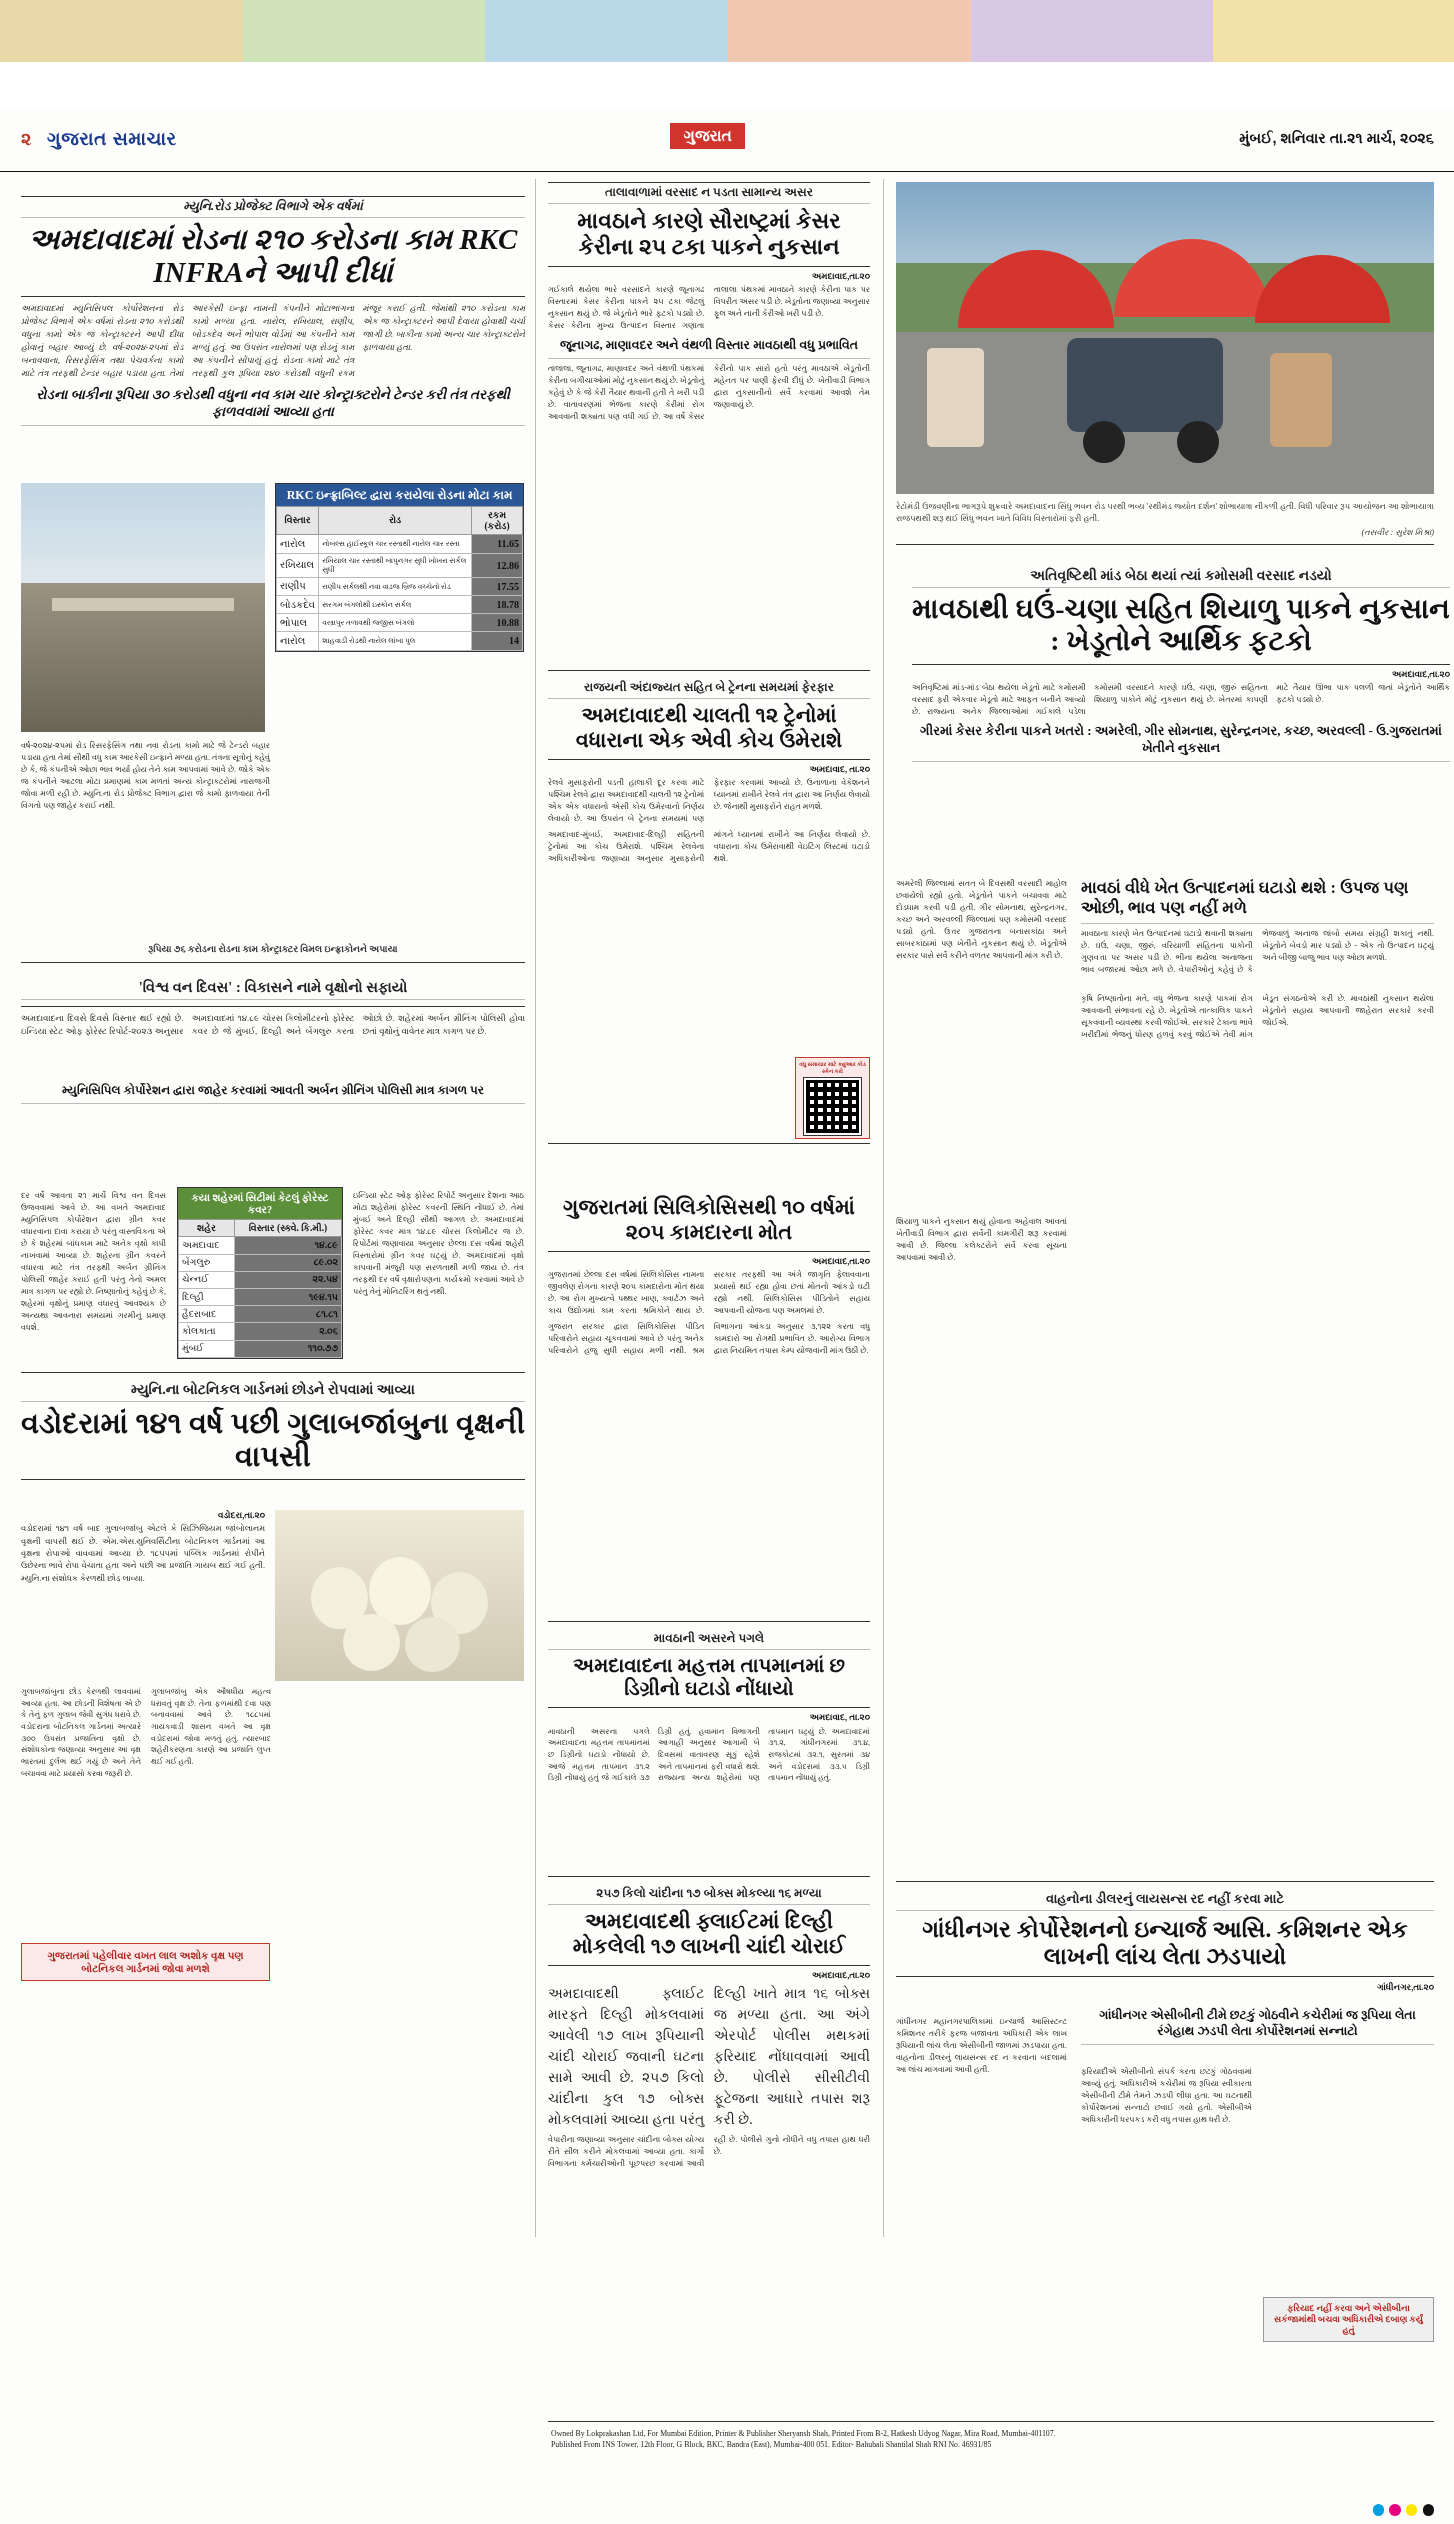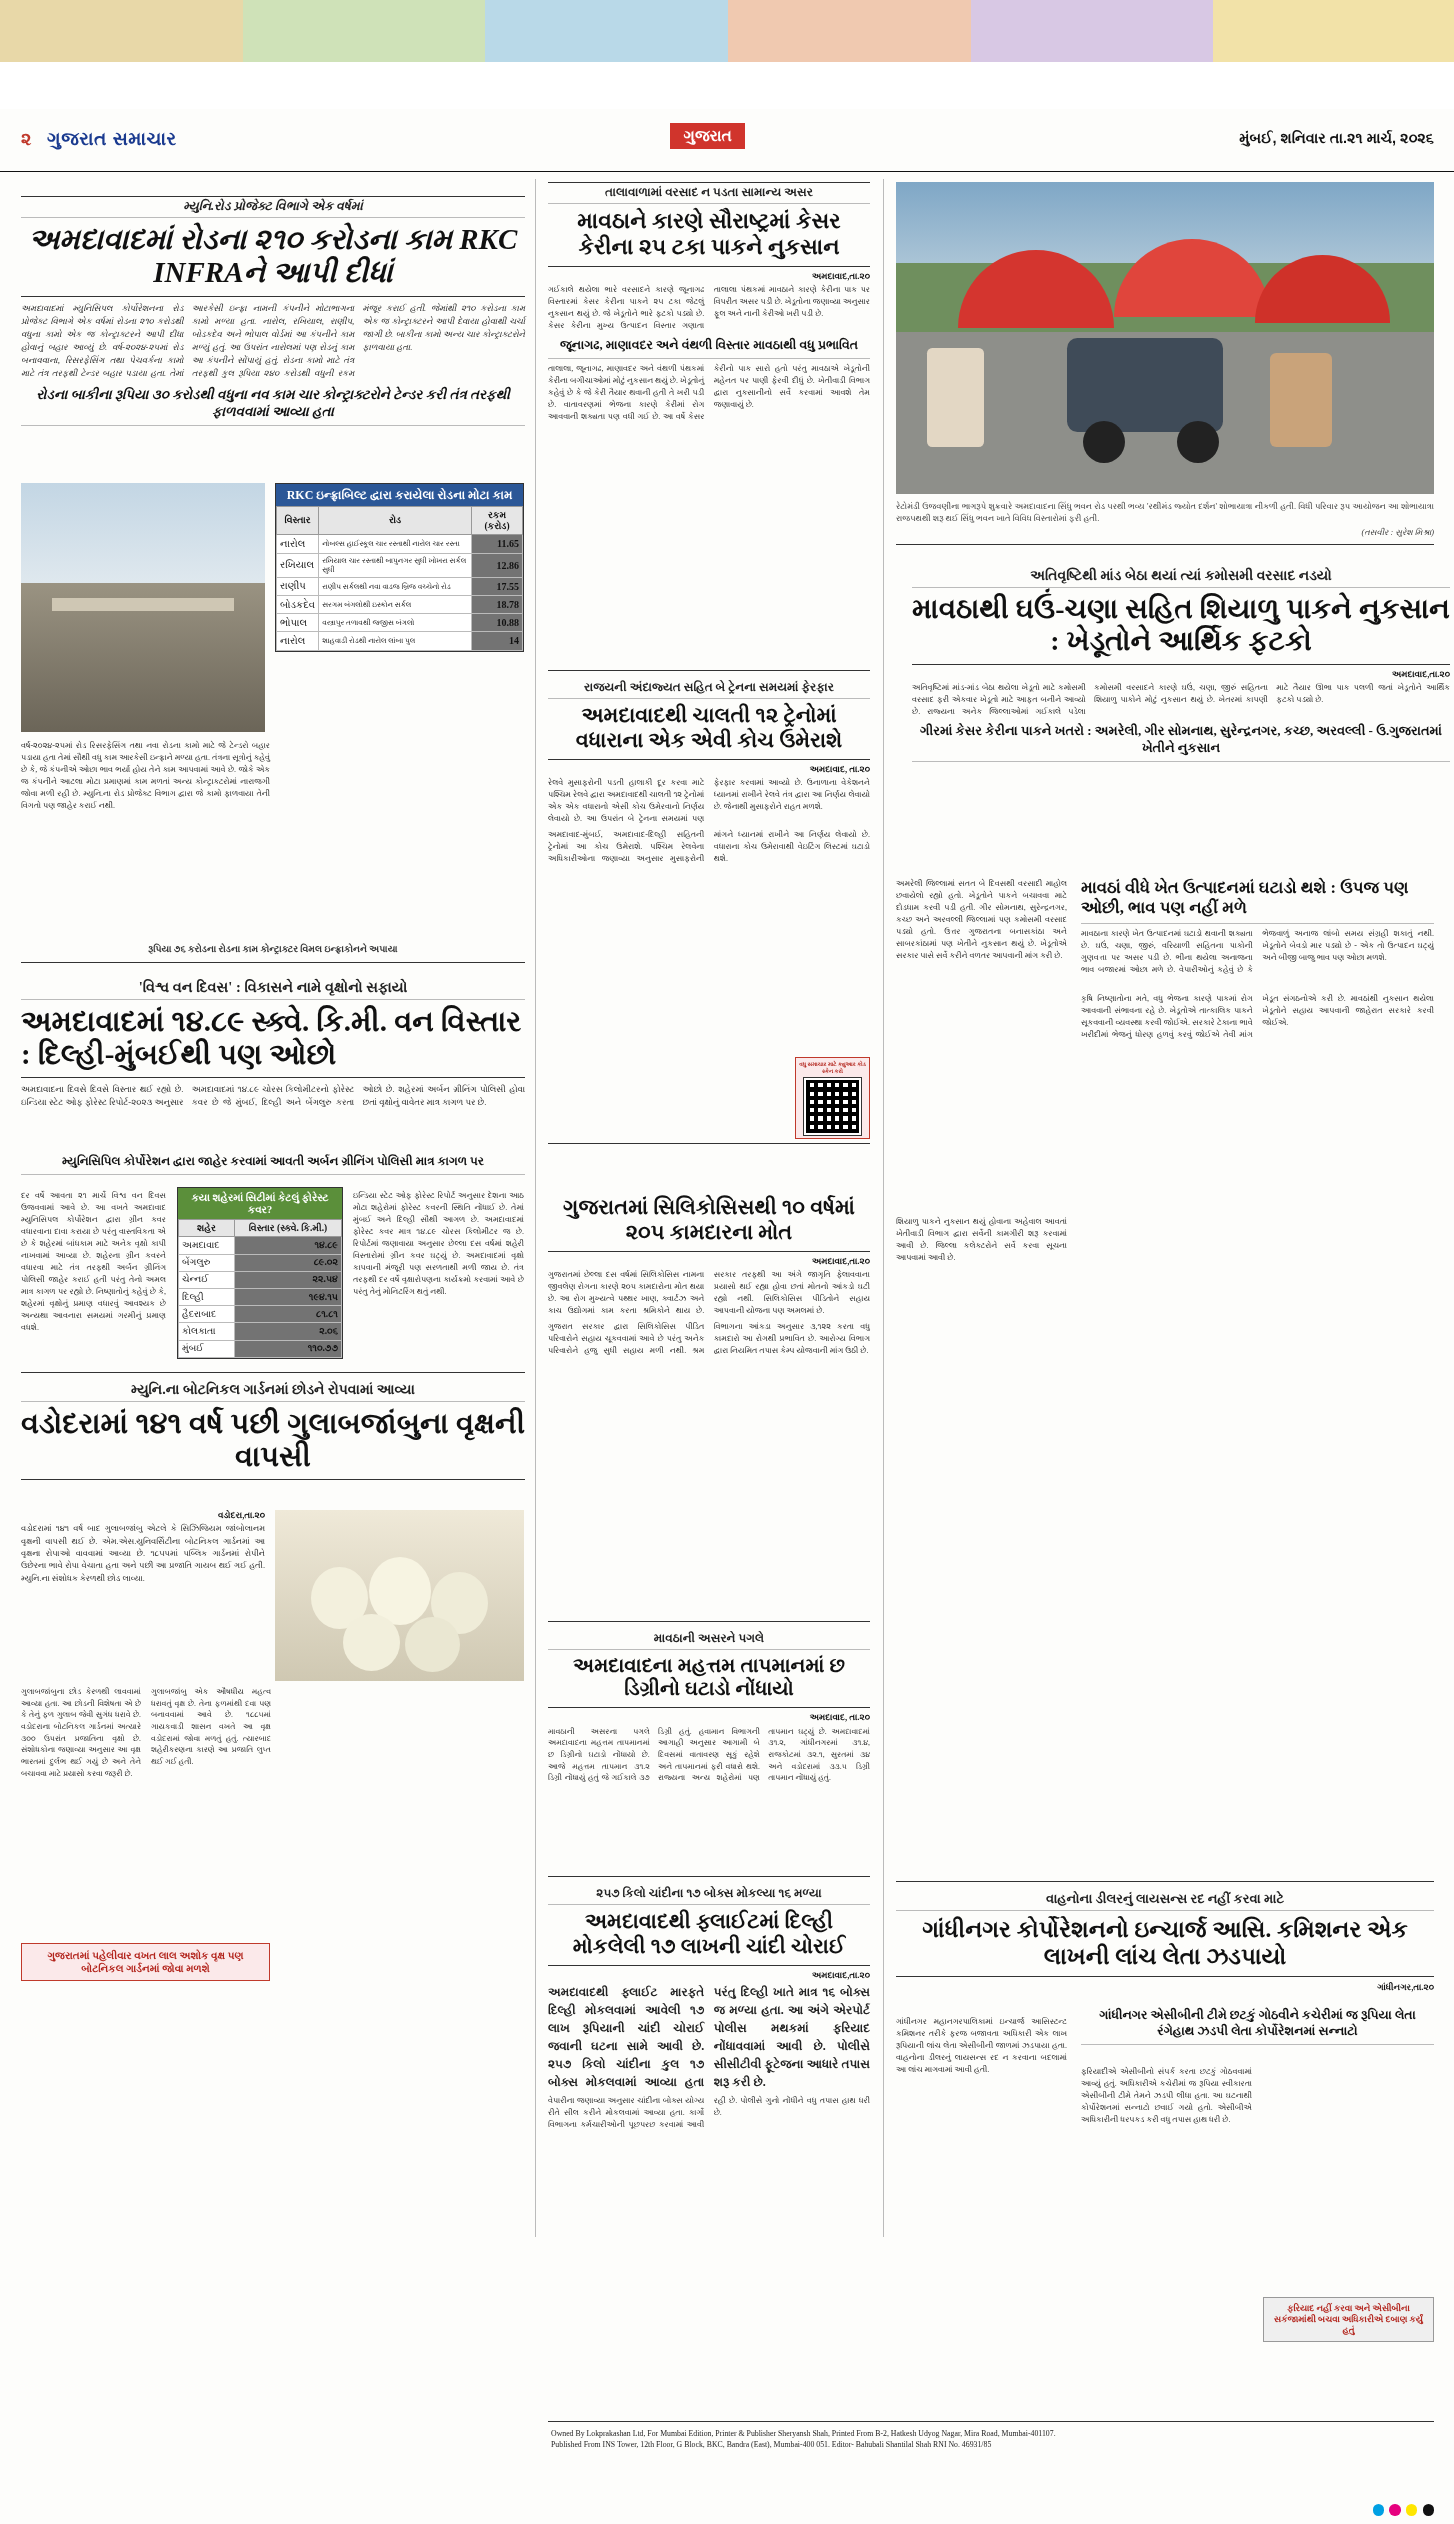--- a/index.html
+++ b/index.html
@@ -219,21 +219,20 @@
   </div>
 
   <div class="col" style="left:21px; top:943px; width:504px;">
     <div class="caption" style="text-align:center;font-weight:bold;font-size:9.4px;">રૂપિયા ૭૬ કરોડના રોડના કામ કોન્ટ્રાક્ટર વિમલ ઇન્ફ્રાકોનને અપાયા</div>
     <div class="rule-h" style="position:relative; width:504px; margin-top:5.2px;"></div>
   </div>
 
   <div class="col" style="left:21px; top:977px; width:504px;">
     <div class="kicker" style="font-size:14.5px;">'વિશ્વ વન દિવસ' : વિકાસને નામે વૃક્ષોનો સફાયો</div>
     <div class="rule-thin" style="position:relative; width:504px;"></div>
-    <div class="hl hl-lg" style="margin-top:5.2px; text-align:left;">અમદાવાદમાં ૧૪.૮૯ સ્ક્વે. કિ.મી. વન વિસ્તાર : દિલ્હી-મુંબઈથી  પણ ઓછો</div>
     <div class="rule-h" style="position:relative; width:504px; margin-top:6.2px;"></div>
     <div class="body-text cols3" style="margin-top:5.2px; height:62px;">અમદાવાદના દિવસે દિવસે વિસ્તાર થઈ રહ્યો છે. ઇન્ડિયા સ્ટેટ ઓફ ફોરેસ્ટ રિપોર્ટ-૨૦૨૩ અનુસાર અમદાવાદમાં ૧૪.૮૯ ચોરસ કિલોમીટરનો ફોરેસ્ટ કવર છે જે મુંબઈ, દિલ્હી અને બેંગલુરુ કરતા ઓછો છે. શહેરમાં અર્બન ગ્રીનિંગ પોલિસી હોવા છતાં વૃક્ષોનું વાવેતર માત્ર કાગળ પર છે.</div>
     <div class="sub" style="margin-top:9px; font-size:12px;">મ્યુનિસિપિલ કોર્પોરેશન દ્વારા જાહેર કરવામાં આવતી અર્બન ગ્રીનિંગ પોલિસી માત્ર કાગળ પર</div>
     <div class="rule-thin" style="position:relative; width:504px; margin-top:4.2px;"></div>
   </div>
 
   <div class="col" style="left:21px; top:1190px; width:145px;">
     <div class="body-text" style="font-size:8px;">દર વર્ષે આવતા ૨૧ માર્ચે વિશ્વ વન દિવસ ઉજવવામાં આવે છે. આ વખતે અમદાવાદ મ્યુનિસિપલ કોર્પોરેશન દ્વારા ગ્રીન કવર વધારવાના દાવા કરાયા છે પરંતુ વાસ્તવિકતા એ છે કે શહેરમાં બાંધકામ માટે અનેક વૃક્ષો કાપી નાખવામાં આવ્યા છે. શહેરના ગ્રીન કવરને વધારવા માટે તંત્ર તરફથી અર્બન ગ્રીનિંગ પોલિસી જાહેર કરાઈ હતી પરંતુ તેનો અમલ માત્ર કાગળ પર રહ્યો છે. નિષ્ણાતોનું કહેવું છે કે, શહેરમાં વૃક્ષોનું પ્રમાણ વધારવું આવશ્યક છે અન્યથા આવનારા સમયમાં ગરમીનું પ્રમાણ વધશે.</div>
   </div>
 
@@ -377,21 +376,21 @@
   </div>
 
   <div class="rule-h" style="left:548px; top:1876px; width:322px;"></div>
 
   <div class="col" style="left:548px; top:1884px; width:322px;">
     <div class="kicker" style="font-size:12px;">૨૫૭ કિલો ચાંદીના ૧૭ બોક્સ મોકલ્યા ૧૬ મળ્યા</div>
     <div class="rule-thin" style="position:relative; width:322px;"></div>
     <div class="hl" style="margin-top:4.2px; font-size:21px;">અમદાવાદથી ફ્લાઈટમાં દિલ્હી મોકલેલી ૧૭ લાખની ચાંદી ચોરાઈ</div>
     <div class="rule-h" style="position:relative; width:322px; margin-top:6.2px;"></div>
     <div class="byline" style="margin-top:4.2px;">અમદાવાદ,તા.૨૦</div>
-    <div class="body-text cols2" style="font-size:12px;font-weight:bold;">અમદાવાદથી ફ્લાઈટ મારફતે દિલ્હી મોકલવામાં આવેલી ૧૭ લાખ રૂપિયાની ચાંદી ચોરાઈ જવાની ઘટના સામે આવી છે. ૨૫૭ કિલો ચાંદીના કુલ ૧૭ બોક્સ મોકલવામાં આવ્યા હતા પરંતુ દિલ્હી ખાતે માત્ર ૧૬ બોક્સ જ મળ્યા હતા. આ અંગે એરપોર્ટ પોલીસ મથકમાં ફરિયાદ નોંધાવવામાં આવી છે. પોલીસે સીસીટીવી ફૂટેજના આધારે તપાસ શરૂ કરી છે.</div>
+    <div class="body-text cols2" style="font-size:14px;">અમદાવાદથી ફ્લાઈટ મારફતે દિલ્હી મોકલવામાં આવેલી ૧૭ લાખ રૂપિયાની ચાંદી ચોરાઈ જવાની ઘટના સામે આવી છે. ૨૫૭ કિલો ચાંદીના કુલ ૧૭ બોક્સ મોકલવામાં આવ્યા હતા પરંતુ દિલ્હી ખાતે માત્ર ૧૬ બોક્સ જ મળ્યા હતા. આ અંગે એરપોર્ટ પોલીસ મથકમાં ફરિયાદ નોંધાવવામાં આવી છે. પોલીસે સીસીટીવી ફૂટેજના આધારે તપાસ શરૂ કરી છે.</div>
     <div class="body-text cols2" style="font-size:8px; margin-top:4.2px;">વેપારીના જણાવ્યા અનુસાર ચાંદીના બોક્સ યોગ્ય રીતે સીલ કરીને મોકલવામાં આવ્યા હતા. કાર્ગો વિભાગના કર્મચારીઓની પૂછપરછ કરવામાં આવી રહી છે. પોલીસે ગુનો નોંધીને વધુ તપાસ હાથ ધરી છે.</div>
   </div>
 
   <div class="col" style="left:896px; top:182px; width:538px; height:312px;">
     <div class="photo" style="width:538px;height:312px;">
       <div style="position:absolute;left:0;top:0;width:100%;height:100%;background:linear-gradient(#9fbfd6,#c8d4c2);"></div>
       <div style="position:absolute;left:0;top:0;width:100%;height:26%;background:linear-gradient(#7fa7c6,#aac4d6);"></div>
       <div style="position:absolute;left:0;top:26%;width:100%;height:22%;background:#6f8f5e;"></div>
       <div style="position:absolute;left:0;top:48%;width:100%;height:52%;background:#8e8f8a;"></div>
 

